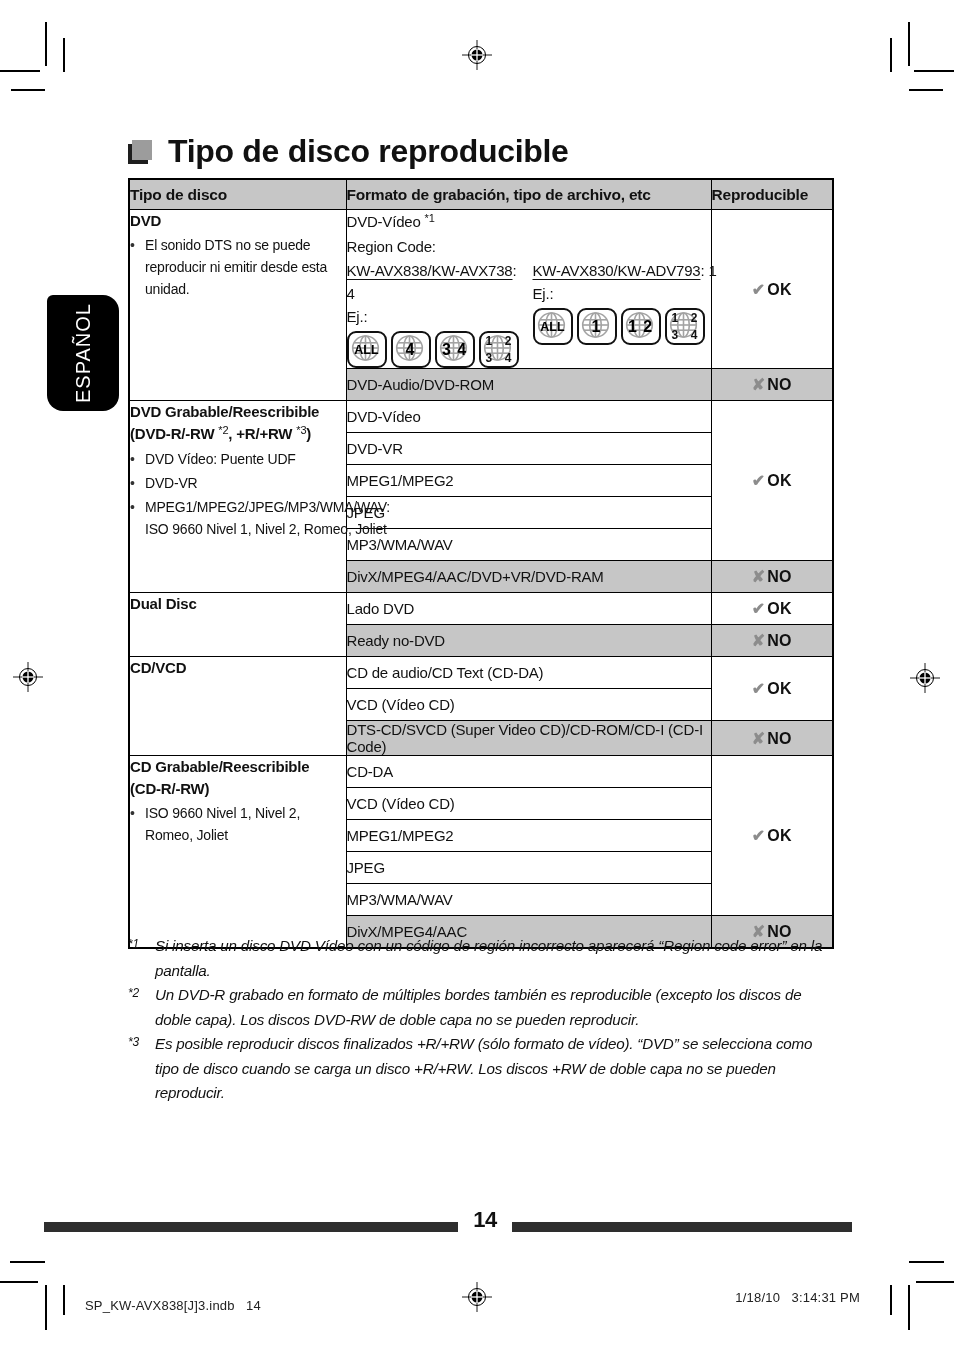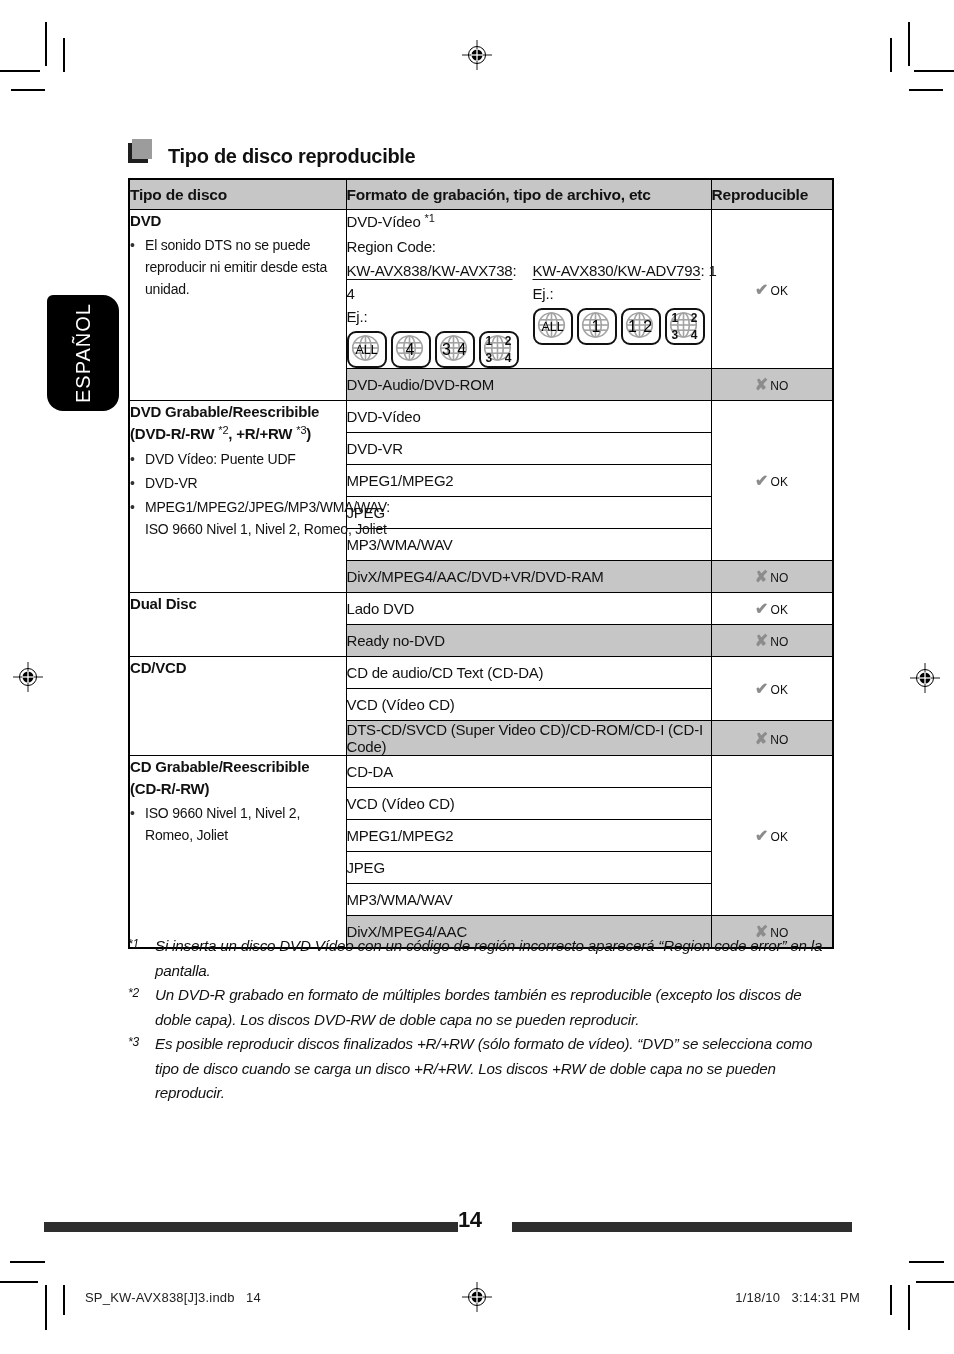--- a/index.html
+++ b/index.html
@@ -16,21 +16,21 @@
     background:#000;border-radius:6px 16px 16px 16px;
     display:flex;align-items:center;justify-content:center;
   }
   .lang-tab span{
     writing-mode:vertical-rl;transform:rotate(180deg);
     color:#fff;font-size:20px;letter-spacing:1px;
   }
   
   .title-row{position:absolute;left:128px;top:133px;display:flex;align-items:center;}
   .title-icon{width:20px;height:20px;background:#9c9c9c;box-shadow:-4px 4px 0 0 #1e1e1e;margin:0 16px 4px 4px;}
-  .title-text{font-size:20px;font-weight:bold;letter-spacing:-0.3px;margin-top:12px;}
+  .title-text{font-size:32px;font-weight:bold;letter-spacing:-0.3px;}
   
   table.disc{
     position:absolute;left:128px;top:178px;width:704px;
     border-collapse:collapse;table-layout:fixed;
     border:2px solid #000;
   }
   table.disc td,table.disc th{border:1.5px solid #000;padding:0 0;font-size:15px;}
   table.disc th{
     background:#c6c6c6;text-align:left;height:29px;font-size:15.5px;letter-spacing:-0.2px;
   }
@@ -38,59 +38,59 @@
   td.disc-cell{vertical-align:top;padding:5px 8px 5px 9px;}
   .disc-title{font-weight:bold;font-size:15px;line-height:22px;letter-spacing:-0.2px;}
   .disc-sub{font-weight:bold;font-size:15px;line-height:22px;letter-spacing:-0.2px;}
   .note{display:flex;font-size:14px;line-height:22px;margin-top:2px;letter-spacing:-0.2px;}
   .note::before{content:"•";width:15px;flex:none;color:#333;}
   .note .nt{flex:1;}
   tr.gray td{background:#c6c6c6;}
   td.mark-cell{text-align:center;vertical-align:middle;}
   .mark{white-space:nowrap;}
   .mk-icon{color:#8c8c8c;font-weight:bold;font-size:16px;margin-right:2px;}
-  .mk-label{color:#111;font-weight:normal;font-size:12px;letter-spacing:0.3px;text-align:center;}
+  .mk-label{color:#111;font-weight:bold;font-size:16px;letter-spacing:0.3px;text-align:center;}
   sup.ref{font-size:11px;font-weight:normal;vertical-align:baseline;position:relative;top:-5px;}
   
   td.region-row{vertical-align:top;padding:6px 8px;height:146px;}
   .rc-line{font-size:15px;line-height:23px;letter-spacing:-0.2px;}
   .rc-cols{display:flex;margin-top:1px;}
   .rc-col{width:182px;flex:none;}
   .rc-col.right{margin-left:4px;width:auto;}
   .models{text-decoration:underline;text-underline-offset:3px;}
   .badges{display:flex;gap:4px;margin-top:3px;}
   .badge{
     position:relative;width:36px;height:33px;flex:none;
     border:2.5px solid #111;border-radius:9px;background:#fff;
     display:flex;align-items:center;justify-content:center;
   }
   .badge svg.globe{position:absolute;left:2px;top:2px;}
-  .badge .bnum{position:relative;z-index:1;font-weight:normal;color:#000;font-size:16px;letter-spacing:1px;}
+  .badge .bnum{position:relative;z-index:1;font-weight:bold;color:#000;font-size:16px;letter-spacing:1px;}
   .badge .bnum.all{font-size:12.5px;letter-spacing:0;}
   .badge.quad .q{position:absolute;z-index:1;font-weight:bold;font-size:12px;line-height:12px;}
   .badge.quad .q1{left:5px;top:2px;}
   .badge.quad .q2{right:5px;top:2px;}
   .badge.quad .q3{left:5px;bottom:2px;}
   .badge.quad .q4{right:5px;bottom:2px;}
   
   .footnotes{position:absolute;left:128px;top:934px;width:708px;}
   .fn{display:flex;font-style:italic;font-size:15.2px;line-height:24.5px;letter-spacing:-0.2px;}
   .fn-ref{width:27px;flex:none;font-size:12px;transform:translateY(-2px);}
   .fn-text{flex:1;}
   
   .caution{position:absolute;left:128px;top:1066px;width:706px;}
   .caution-h{font-size:16.5px;font-weight:bold;text-decoration:underline;text-underline-offset:4px;margin-bottom:12px;letter-spacing:-0.2px;}
   .caution-b{font-size:15px;line-height:25.5px;letter-spacing:-0.2px;}
   
   .pgbar{position:absolute;top:1222px;height:10px;background:#2e2e2e;}
   .pgbar.l{left:44px;width:414px;}
   .pgbar.r{left:512px;width:340px;}
-  .pgnum{position:absolute;left:458px;top:1207px;width:54px;text-align:left;font-size:22px;font-weight:600;letter-spacing:-0.5px;}
+  .pgnum{position:absolute;left:458px;top:1207px;width:54px;text-align:center;font-size:22px;font-weight:600;letter-spacing:-0.5px;}
   .slug{position:absolute;top:1290px;font-size:13px;color:#222;white-space:pre;letter-spacing:0.2px;}
-  .slug.l{left:85px;}
+  .slug.l{left:85px;margin-top:8px;}
   .slug.r{right:94px;}
 </style>
 </head>
 <body>
 
 <svg width="0" height="0" style="position:absolute">
   <defs>
     <g id="globe" stroke="#a3a3a3" stroke-width="1.6" fill="none">
       <ellipse cx="14.5" cy="13" rx="12.8" ry="12"></ellipse>
       <ellipse cx="14.5" cy="13" rx="5.8" ry="12"></ellipse>

